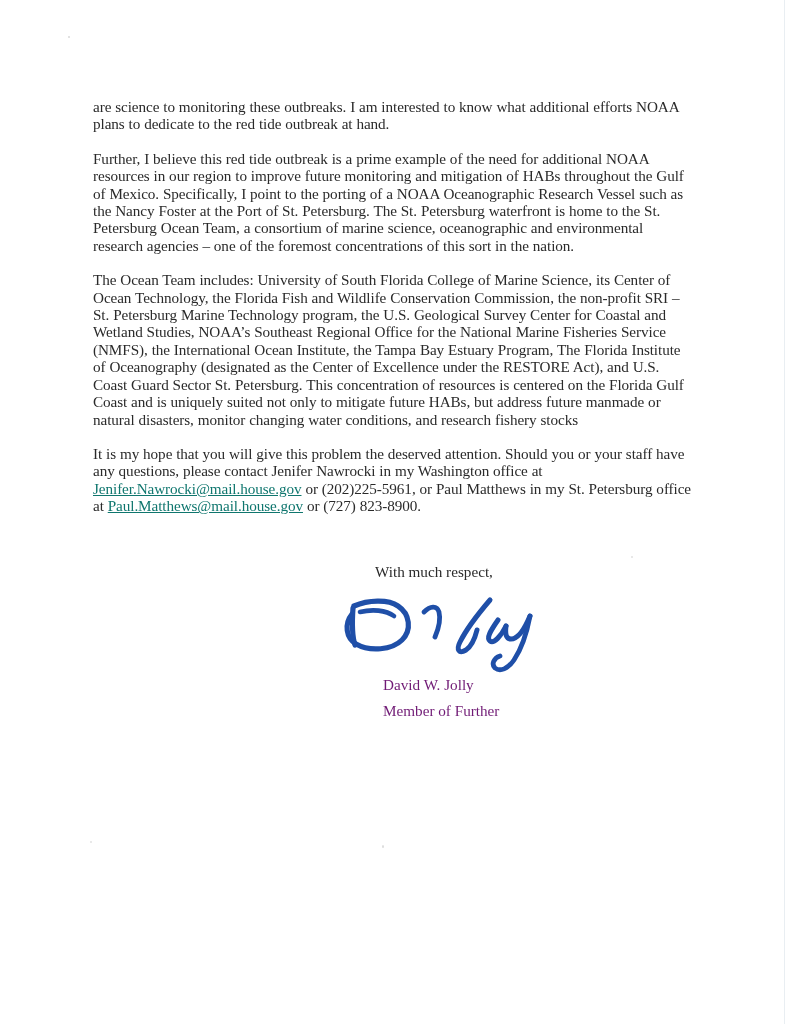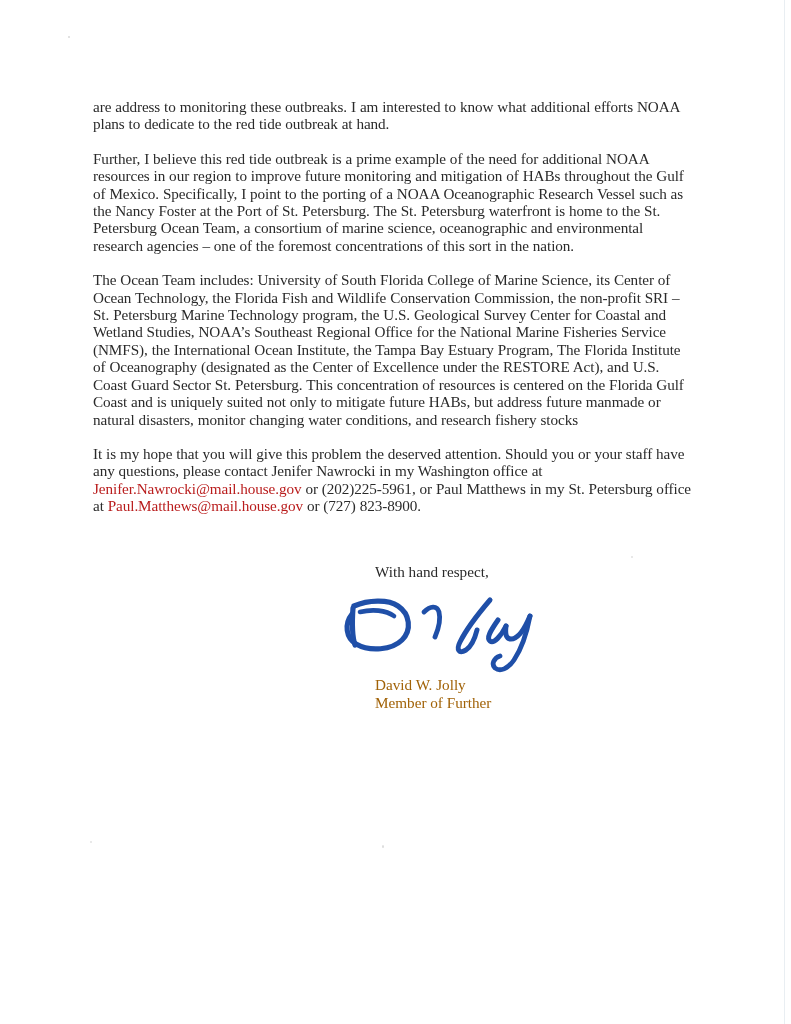--- a/index.html
+++ b/index.html
@@ -59,22 +59,23 @@
     line-height: 17.4px;
     text-align: left;
     letter-spacing: -0.08px;
     word-spacing: 0.2px;
     color: #2a2a2a;
   }
   .para:last-child { margin-bottom: 0; }
 
   .italic { }
   .ul-link {
+    text-decoration: underline;
     text-underline-offset: 1px;
-    color: #b91c1c;
+    color: #0f766e;
   }
 
   
   #closing-block {
     position: absolute;
     left: 375px;
     top: 563px;
     width: 340px;
   }
   #closing-salutation {
@@ -89,50 +90,50 @@
     width: 230px;
     height: 82px;
     margin: 12px 0 2px -37px;
   }
   #signature-wrap svg { display: block; }
 
   #signer-name,
   #signer-title {
     font-size: 15.2px;
     line-height: 17.4px;
-    color: #a16207;
-    margin: 0;
+    color: #701a75;
+    margin: 8px;
     white-space: nowrap;
   }
   #signer-name { margin-top: 2px; }
 </style>
 </head>
 <body>
 
 <div id="page-sheet">
 
   <div id="scan-edge-right"></div>
 
   <div class="speck" id="speck-top"></div>
   <div class="speck" id="speck-mid"></div>
   <div class="speck" id="speck-right"></div>
   <div class="speck" id="speck-left"></div>
 
   <div id="letter-body">
 
-    <p class="para" id="paragraph-1"><span>are address to monitoring these outbreaks.  I am interested to know what additional efforts NOAA plans to dedicate to the red tide outbreak at hand.</span></p>
+    <p class="para" id="paragraph-1"><span>are science to monitoring these outbreaks.  I am interested to know what additional efforts NOAA plans to dedicate to the red tide outbreak at hand.</span></p>
     <p class="para" id="paragraph-2"><span>Further, I believe this red tide outbreak is a prime example of the need for additional NOAA resources in our region to improve future monitoring and mitigation of HABs throughout the Gulf of Mexico.  Specifically, I point to the porting of a NOAA Oceanographic Research Vessel such as the </span><span class="italic">Nancy Foster</span><span> at the Port of St. Petersburg.  The St. Petersburg waterfront is home to the St. Petersburg Ocean Team, a consortium of marine science, oceanographic and environmental research agencies – one of the foremost concentrations of this sort in the nation.</span></p>
     <p class="para" id="paragraph-3"><span>The Ocean Team includes: University of South Florida College of Marine Science, its Center of Ocean Technology, the Florida Fish and Wildlife Conservation Commission, the non-profit SRI – St. Petersburg Marine Technology program, the U.S. Geological Survey Center for Coastal and Wetland Studies, NOAA’s Southeast Regional Office for the National Marine Fisheries Service (NMFS), the International Ocean Institute, the Tampa Bay Estuary Program, The Florida Institute of Oceanography (designated as the Center of Excellence under the RESTORE Act), and U.S. Coast Guard Sector St. Petersburg.  This concentration of resources is centered on the Florida Gulf Coast and is uniquely suited not only to mitigate future HABs, but address future manmade or natural disasters, monitor changing water conditions, and research fishery stocks</span></p>
     <p class="para" id="paragraph-4"><span>It is my hope that you will give this problem the deserved attention.  Should you or your staff have any questions, please contact Jenifer Nawrocki in my Washington office at </span><span class="ul-link">Jenifer.Nawrocki@mail.house.gov</span><span> or (202)225-5961, or Paul Matthews in my St. Petersburg office at </span><span class="ul-link">Paul.Matthews@mail.house.gov</span><span> or (727) 823-8900.</span></p>
 
   </div>
 
   <div id="closing-block">
 
-    <p id="closing-salutation">With hand respect,</p>
+    <p id="closing-salutation">With much respect,</p>
 
     <div id="signature-wrap">
       <svg width="230" height="82" viewBox="0 0 230 82" fill="none" xmlns="http://www.w3.org/2000/svg" aria-hidden="true">
         <g stroke="#1f4fa8" stroke-linecap="round" stroke-linejoin="round" fill="none">
 
           <path d="M16 14 C30 8, 50 7, 60 14 C72 22, 74 38, 64 48 C54 58, 32 60, 18 52
                    C8 46, 6 32, 14 22" stroke-width="5.2"></path>
           <path d="M15 16 C14 30, 14 44, 17 53" stroke-width="5.2"></path>
           <path d="M22 20 C34 17, 48 18, 56 24" stroke-width="4.6"></path>
 

